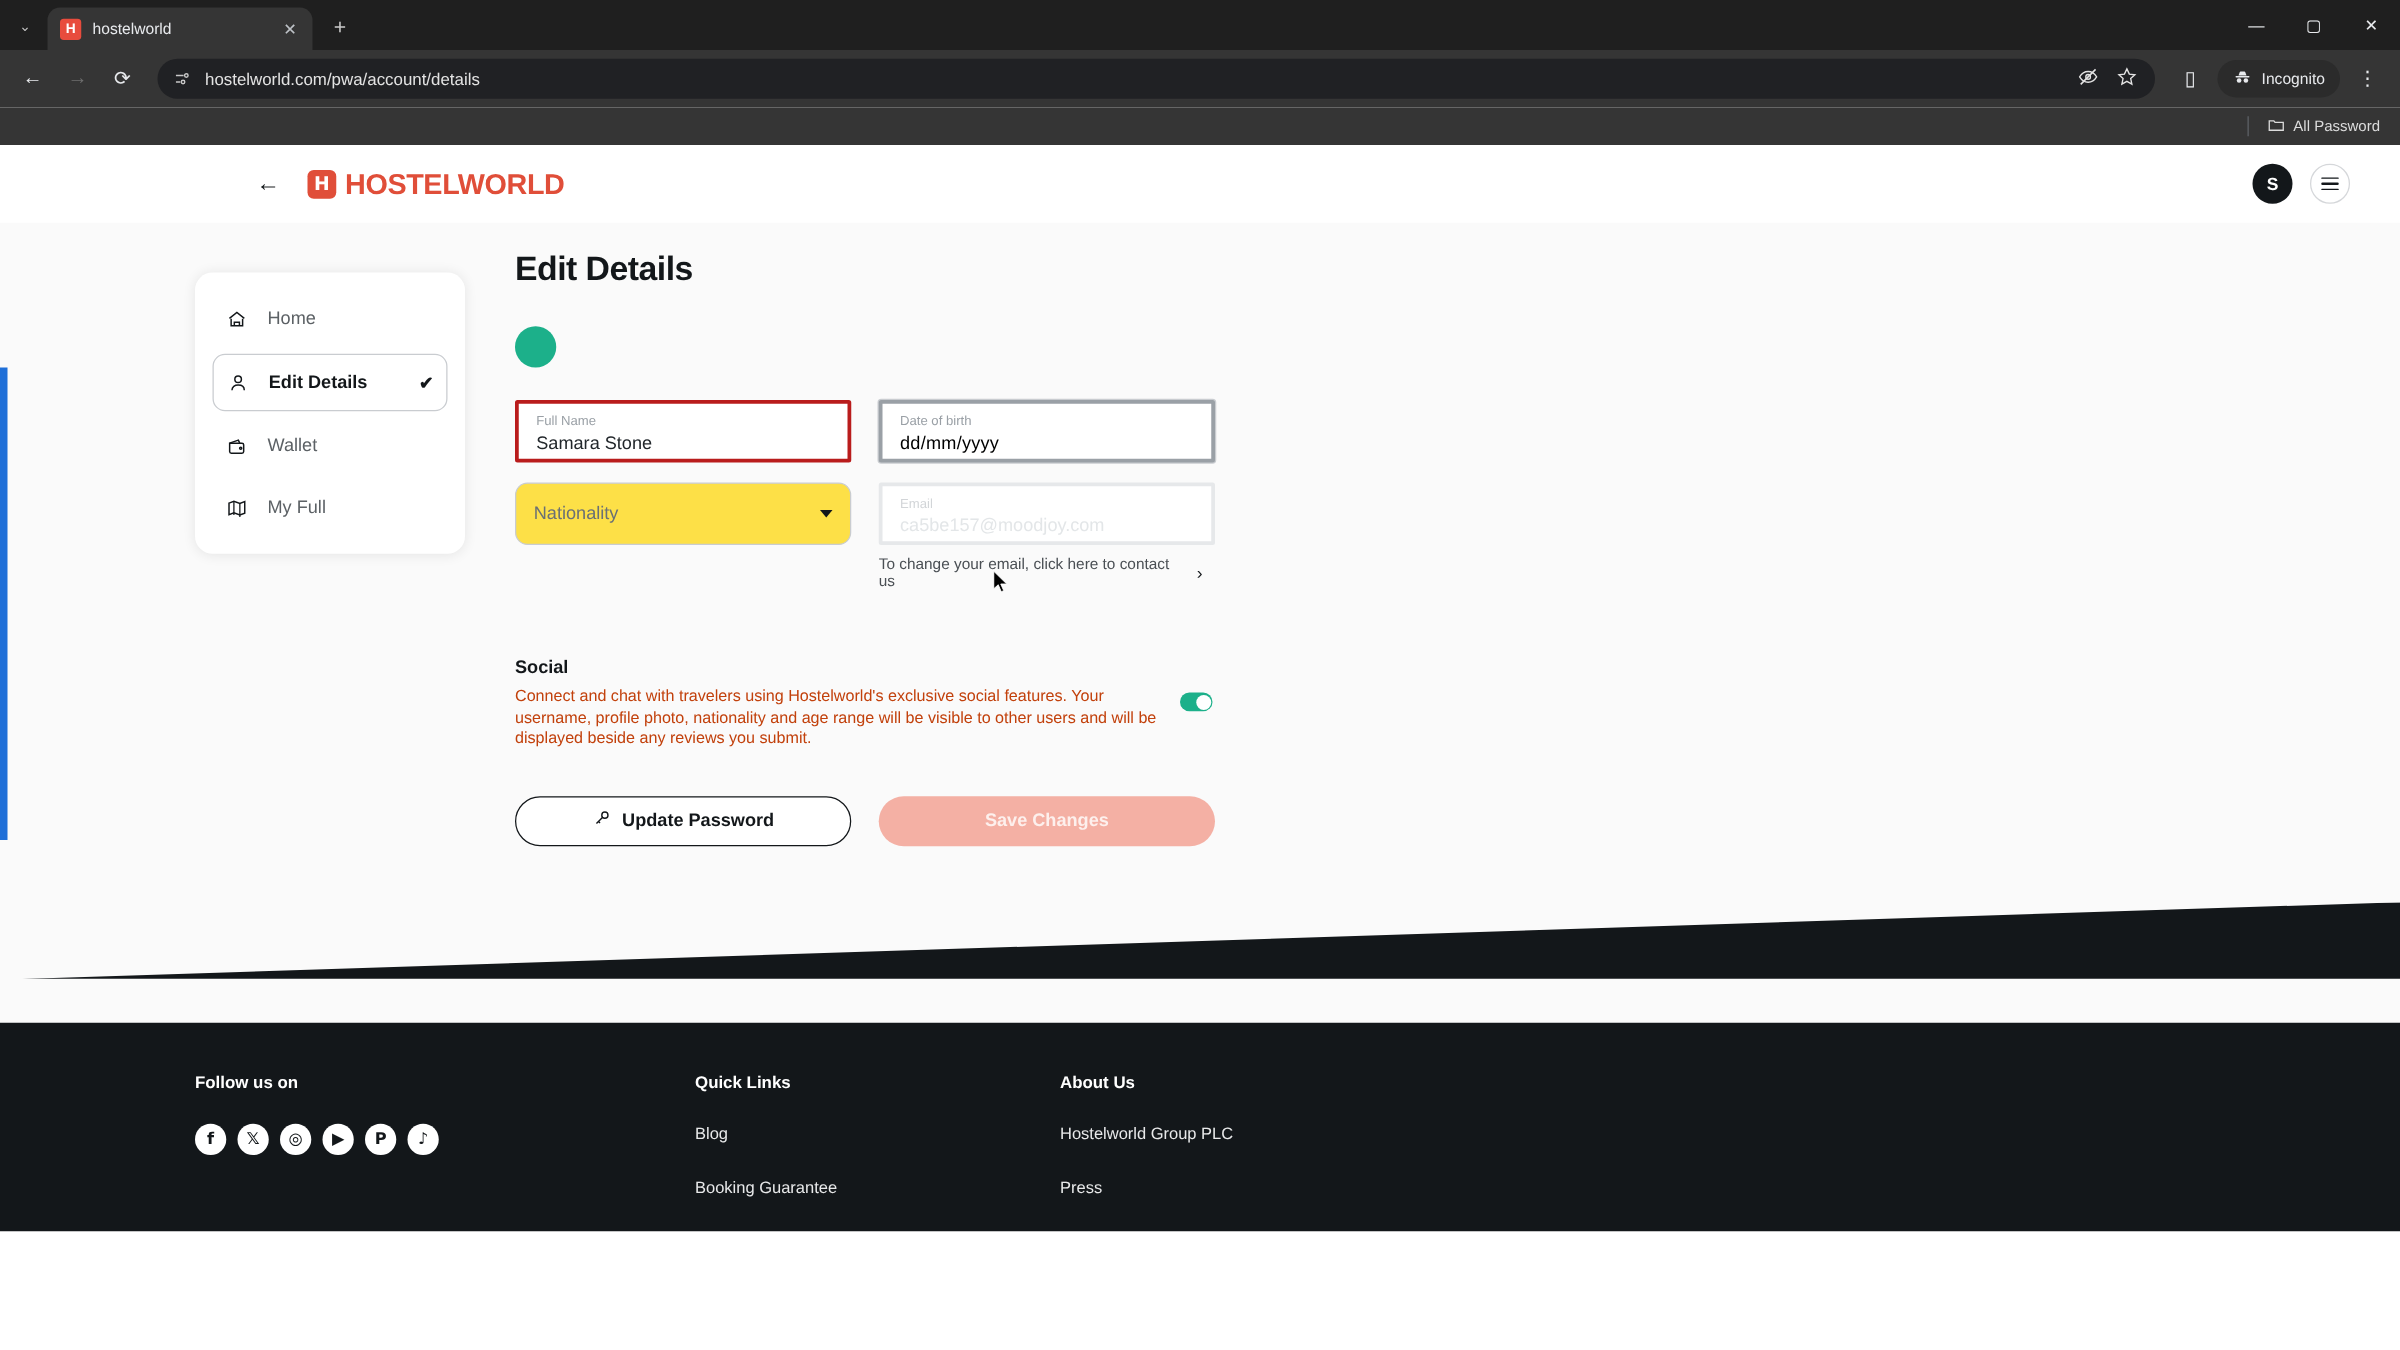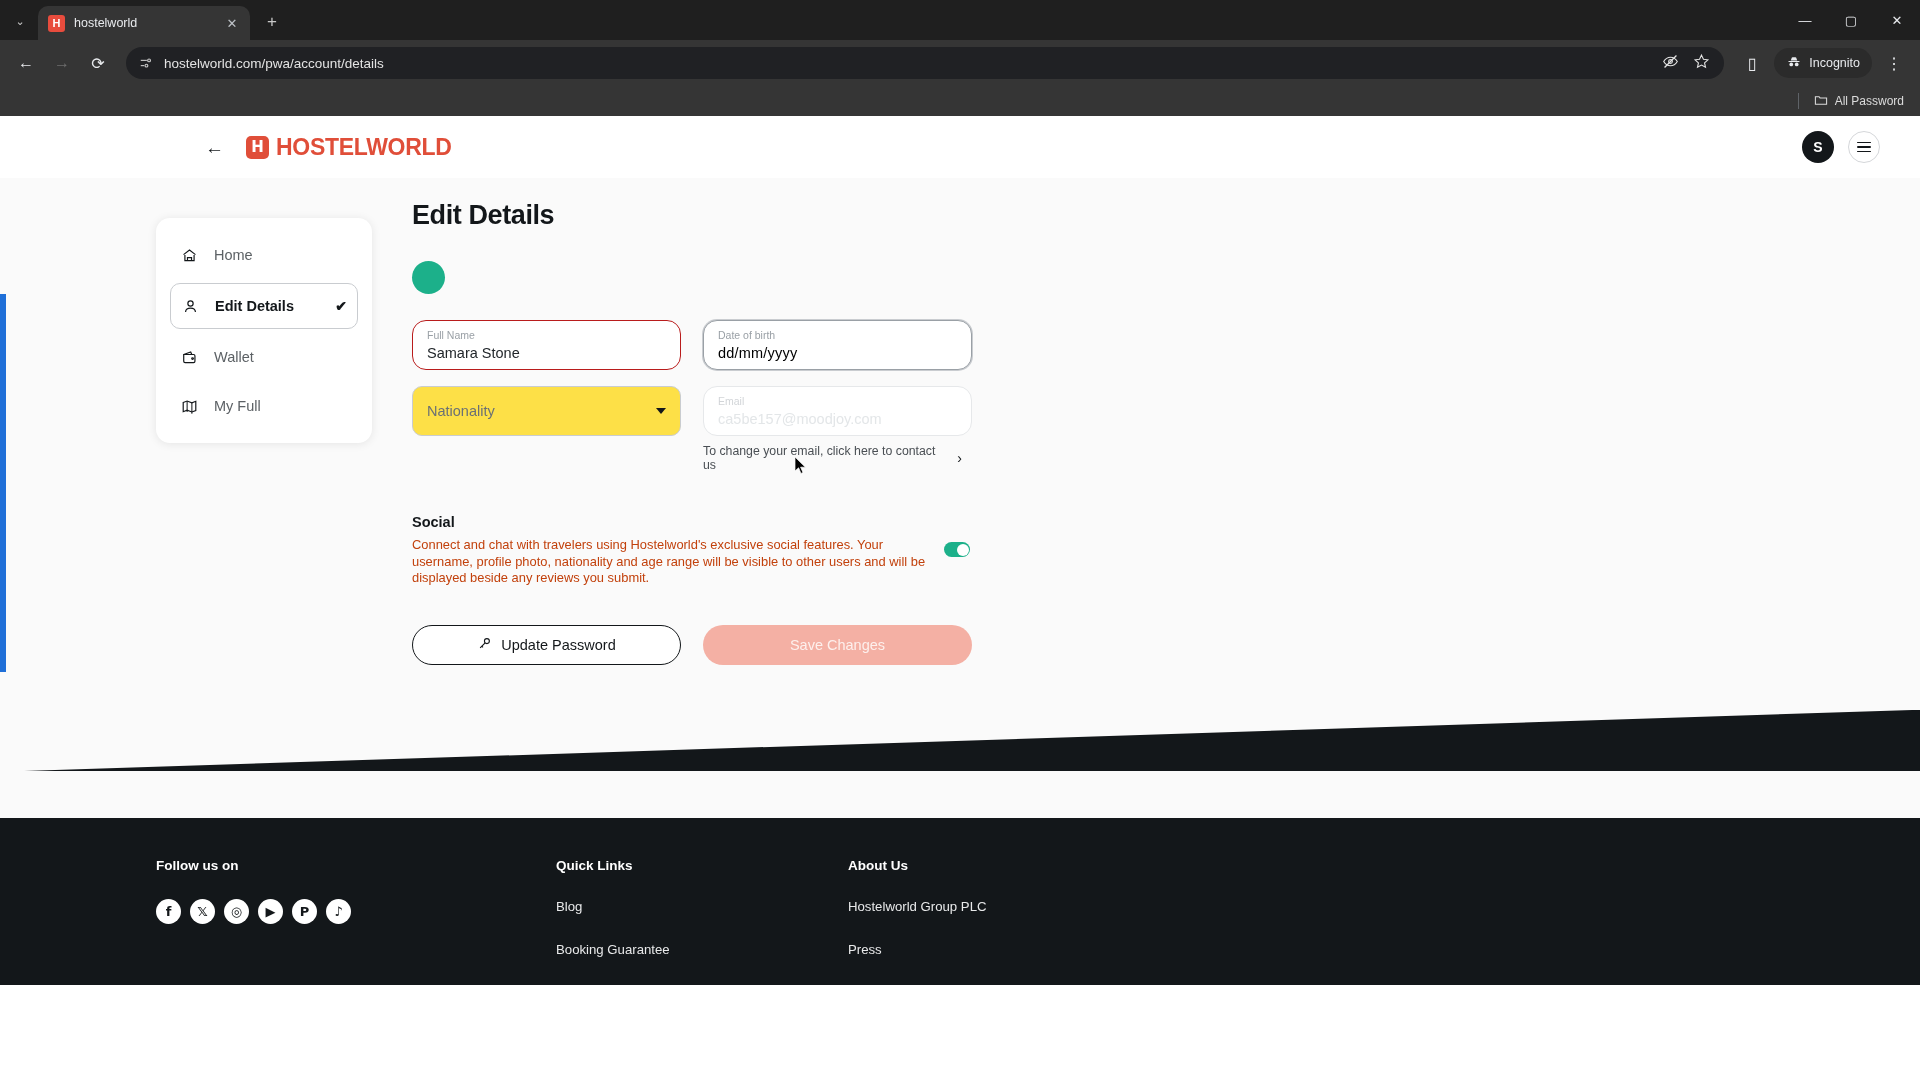--- a/index.html
+++ b/index.html
@@ -143,21 +143,21 @@
 
   .main { flex: 1 1 auto; padding-top: 6px; max-width: 560px; }
   .page-title {
     font-size: 27px; font-weight: 800; color: #13171a; letter-spacing: -0.4px;
     margin-bottom: 30px;
   }
   .profile-avatar { width: 33px; height: 33px; border-radius: 50%; background: #1cb08a; margin-bottom: 26px; }
 
   .form-grid { display: grid; grid-template-columns: 1fr 1fr; gap: 16px 22px; }
   .field {
-    position: relative; height: 50px; border: 1px solid #b91c1c; border-radius: 14px;
+    position: relative; height: 50px; border: 3px solid #b91c1c; border-radius: 2px;
     background: #fff; padding: 7px 14px 0;
   }
   .field.focus { border-color: #9aa0a6; box-shadow: 0 0 0 1px #c9ccd0; }
   .field.disabled { border-color: #e6e8ea; background: #fff; }
   .field-label { font-size: 10.5px; color: #9aa0a6; line-height: 14px; }
   .field.disabled .field-label { color: #d2d5d8; }
   .field-value { font-size: 14.5px; color: #22272b; line-height: 22px; }
   .field.disabled .field-value { color: #e3e6e8; }
   .date-value { font-size: 14.5px; color: #000000; line-height: 22px; letter-spacing: 0.2px; }
 
@@ -168,37 +168,37 @@
   .select-value { font-size: 14.5px; color: #6a7075; }
   .caret { width: 0; height: 0; border-left: 5px solid transparent; border-right: 5px solid transparent;
            border-top: 6px solid #13171a; }
 
   .email-note {
     grid-column: 2; display: flex; align-items: center; gap: 6px;
     font-size: 12.3px; color: #4a4f54; margin-top: -8px;
   }
   .email-note .chev { font-size: 14px; color: #13171a; margin-left: auto; margin-right: 10px; }
 
-  .social-block { margin-top: 42px; display: flex; align-items: flex-start; gap: 18px; }
+  .social-block { margin-top: 54px; display: flex; align-items: flex-start; gap: 18px; }
   .social-text { flex: 1 1 auto; }
   .social-title { font-size: 14.5px; font-weight: 700; color: #13171a; margin-bottom: 7px; }
   .social-desc { font-size: 12.9px; line-height: 16.6px; color: #c2410c; }
   .toggle {
     width: 26px; height: 15px; border-radius: 8px; background: #1cb08a;
     position: relative; flex: 0 0 auto; margin-top: 28px; margin-right: 2px;
   }
   .toggle .knob {
     position: absolute; right: 1.5px; top: 1.5px; width: 12px; height: 12px;
     border-radius: 50%; background: #fff;
   }
 
   .actions { margin-top: 38px; display: grid; grid-template-columns: 1fr 1fr; gap: 22px; }
   .btn {
     height: 40px; border-radius: 21px; display: flex; align-items: center;
-    justify-content: center; gap: 9px; font-size: 14.5px; font-weight: 400;
+    justify-content: center; gap: 9px; font-size: 14.5px; font-weight: 700;
   }
   .btn-outline { border: 1.8px solid #13171a; color: #13171a; background: #fff; }
   .btn-disabled { background: #f4b0a4; color: #fdf0ed; }
 
   .slant {
     height: 62px; width: 100%; background: #fafafa; position: relative; overflow: hidden; margin-top: 44px;
   }
   .slant .dark {
     position: absolute; left: 0; bottom: -1px; width: 100%; height: 100%;
     background: #13171a; clip-path: polygon(0 100%, 100% 0, 100% 100%);

